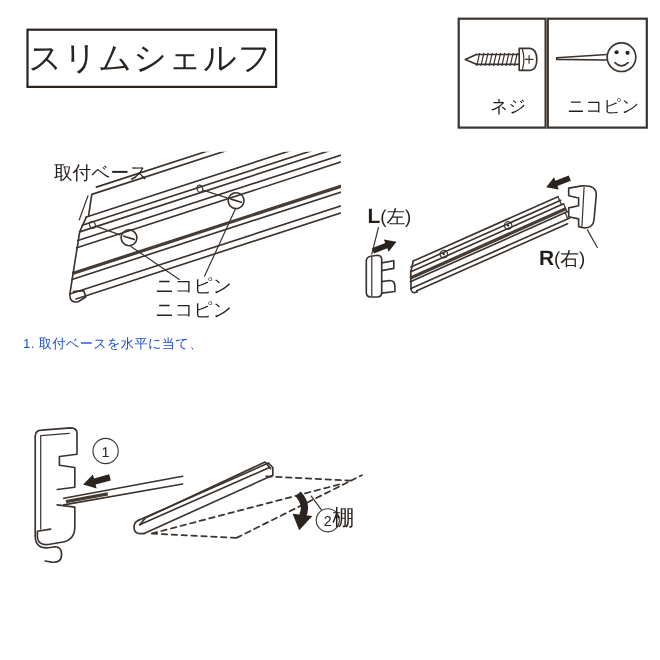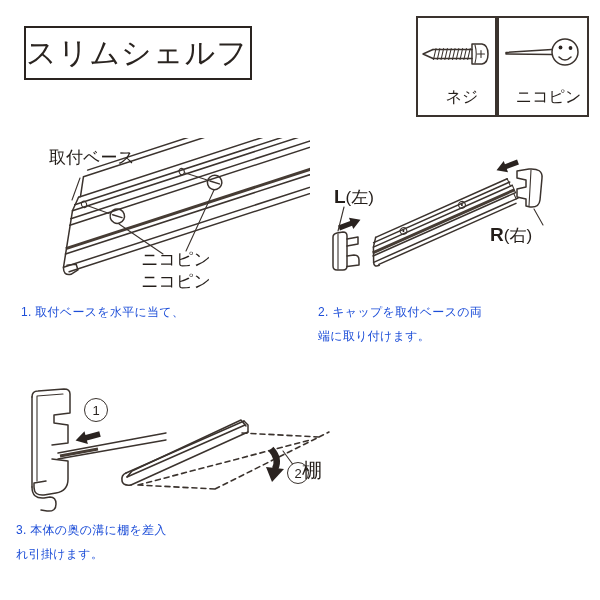--- a/index.html
+++ b/index.html
@@ -123,24 +123,20 @@
       <path class="blk" d="M0,-2.6 L13,-2.6 L13,-6 L23,0 L13,6 L13,2.6 L0,2.6 Z"></path>
     </g>
     <path class="ln thin" d="M236,71 L245,87"></path>
   </svg>
   <span class="abs cap-label" style="left:334px;top:186px;">
     <span class="cap-letter">L</span><span class="cap-suffix">(左)</span>
   </span>
   <span class="abs cap-label" style="left:490px;top:224px;">
     <span class="cap-letter">R</span><span class="cap-suffix">(右)</span>
   </span>
-  <div class="abs step-text" style="left:318px;top:301px;">
-    <div>2. キャップを取付ベースの両</div>
-    <div>端に取り付けます。</div>
-  </div>
 
   <svg class="abs" style="left:14px;top:383px;" width="330" height="155" viewBox="0 0 330 155">
     <g>
       <path class="ln" d="M18,14 Q18,8 24,8 L50,6 Q56,6 56,11 L56,30 L40,32 L40,40 L54,42 L54,60 L38,62"></path>
       <path class="ln" d="M38,76 L54,78 L54,96 Q54,108 42,110 L30,112 Q20,113 20,104 L20,100 L32,98"></path>
       <path class="ln" d="M18,14 L18,104"></path>
       <path class="ln" d="M18,104 Q18,116 30,115 L36,114 Q42,114 42,121 Q42,129 33,128 L27,127"></path>
       <path class="ln thin" d="M23,13 L23,98 M23,13 L49,11"></path>
     </g>
     <g>
@@ -165,18 +161,14 @@
     </g>
     <path class="ln thin" d="M269,68 L280,83"></path>
   </svg>
   <div class="abs marker" style="left:84px;top:398px;width:22px;height:22px;">
     <span>1</span>
   </div>
   <div class="abs marker" style="left:287px;top:462px;width:20px;height:20px;">
     <span>2</span>
   </div>
   <span class="abs diagram-label shelf-label" style="left:302px;top:457px;">棚</span>
-  <div class="abs step-text" style="left:16px;top:519px;">
-    <div>3. 本体の奥の溝に棚を差入</div>
-    <div>れ引掛けます。</div>
-  </div>
 
 </div>
 
 </body></html>

